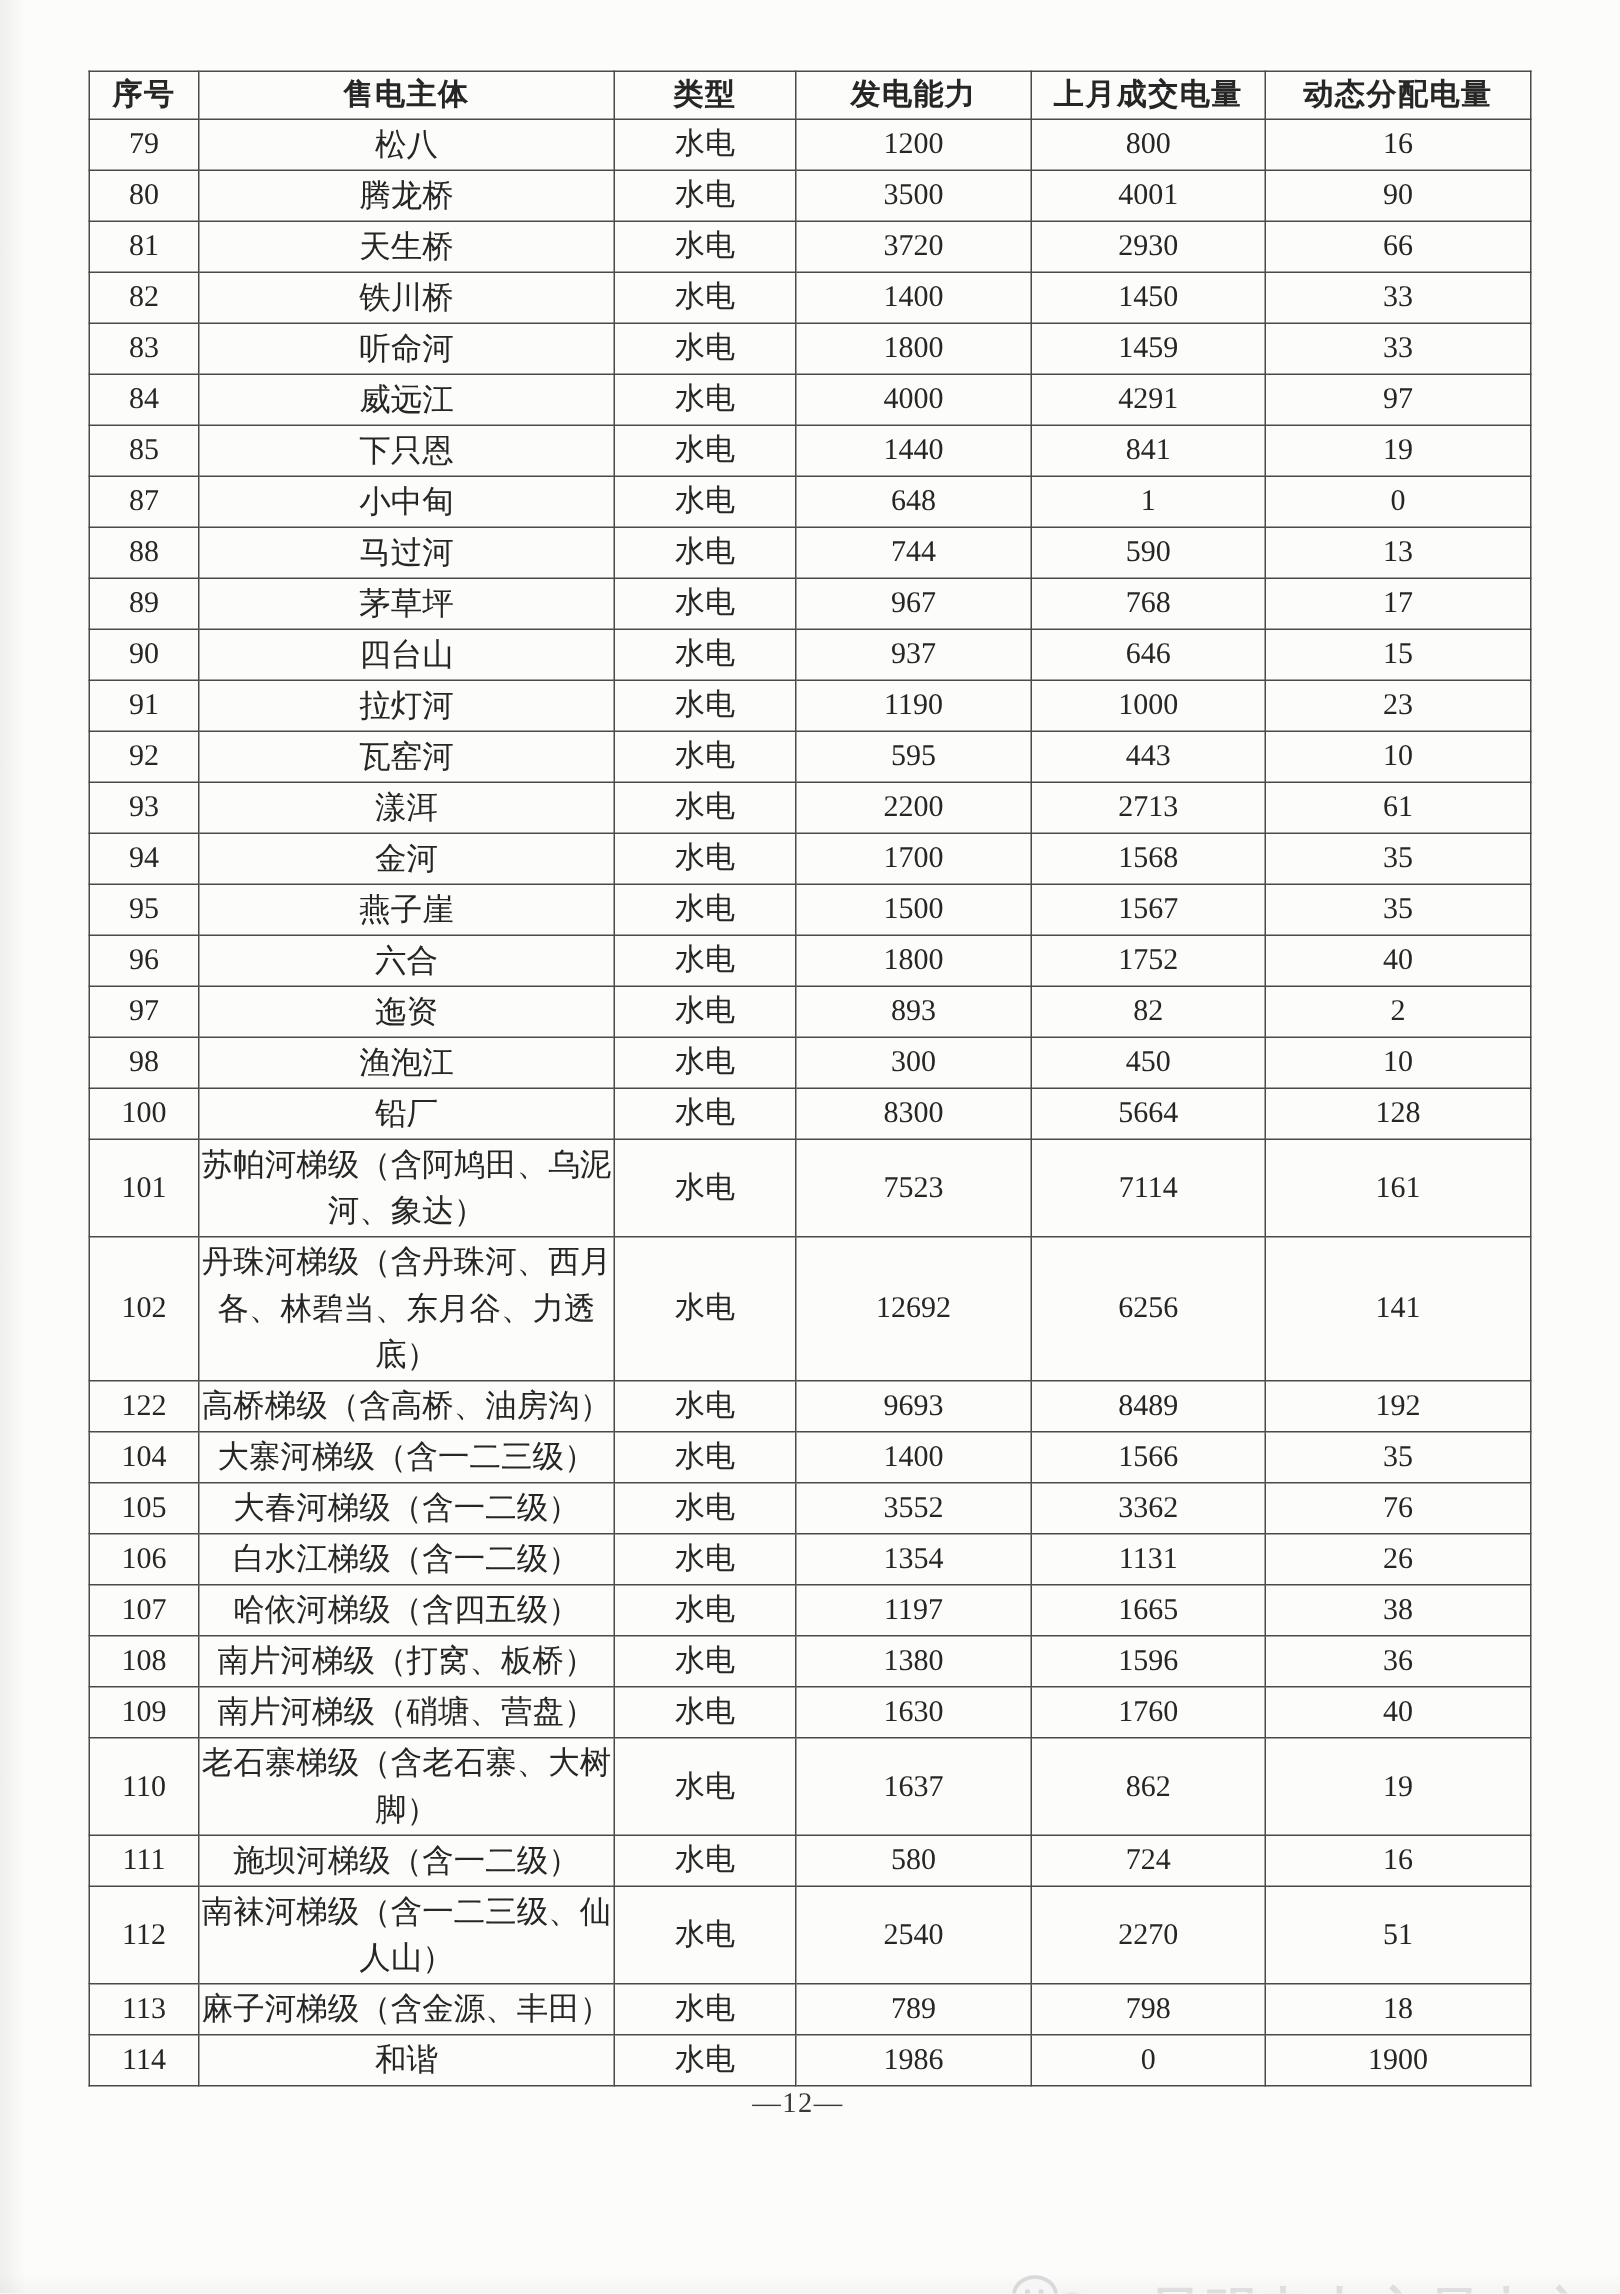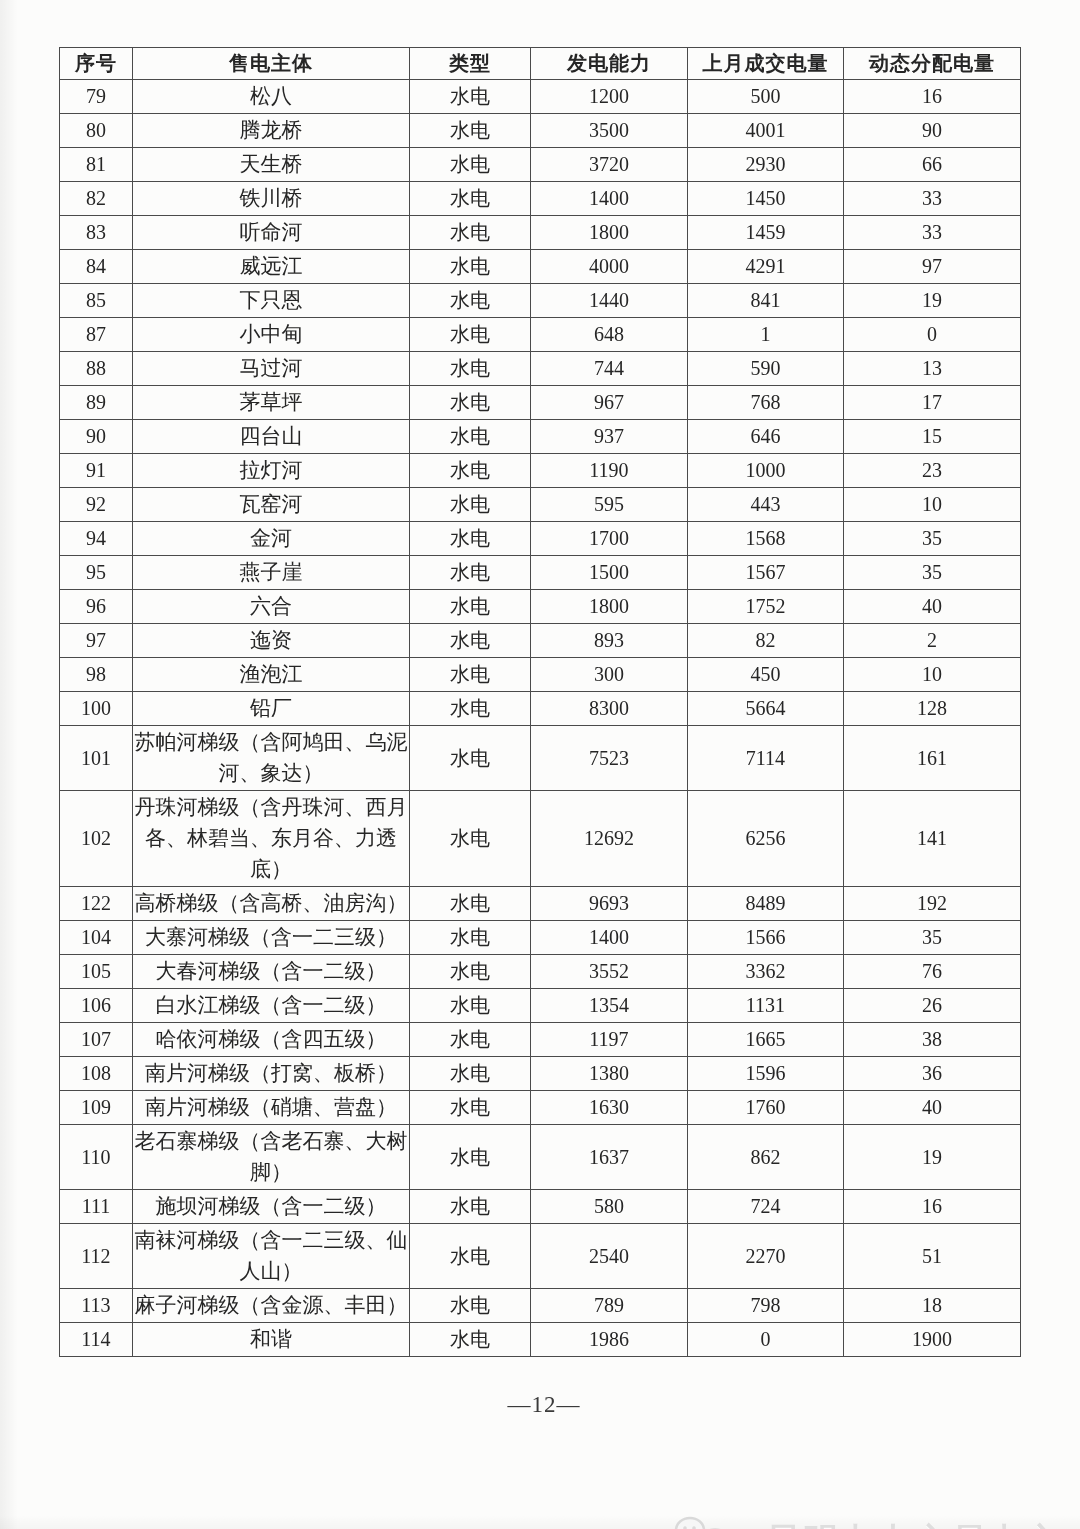--- a/index.html
+++ b/index.html
@@ -50,24 +50,24 @@
   .main-table td.name-cell {
     font-size: 21px;
     line-height: 31px;
     padding: 1px;
     letter-spacing: 0;
     margin-top: 42px;
   }
   .page-number {
     position: absolute;
     top: 1392px;
-    left: 16px;
+    left: 4px;
     width: 1056px;
     text-align: center;
-    font-size: 23px;
+    font-size: 19px;
     color: #3a3a3a;
     letter-spacing: 1px;
   }
   .watermark {
     position: absolute;
     top: 1512px;
     right: 18px;
     display: flex;
     align-items: center;
     gap: 24px;
@@ -108,21 +108,21 @@
         <th>上月成交电量</th>
         <th>动态分配电量</th>
       </tr>
     </thead>
     <tbody>
         <tr>
           <td>79</td>
           <td class="name-cell">松八</td>
           <td>水电</td>
           <td>1200</td>
-          <td>500</td>
+          <td>800</td>
           <td>16</td>
         </tr>
         <tr>
           <td>80</td>
           <td class="name-cell">腾龙桥</td>
           <td>水电</td>
           <td>3500</td>
           <td>4001</td>
           <td>90</td>
         </tr>
@@ -206,20 +206,28 @@
           <td>1000</td>
           <td>23</td>
         </tr>
         <tr>
           <td>92</td>
           <td class="name-cell">瓦窑河</td>
           <td>水电</td>
           <td>595</td>
           <td>443</td>
           <td>10</td>
+        </tr>
+        <tr>
+          <td>93</td>
+          <td class="name-cell">漾洱</td>
+          <td>水电</td>
+          <td>2200</td>
+          <td>2713</td>
+          <td>61</td>
         </tr>
         <tr>
           <td>94</td>
           <td class="name-cell">金河</td>
           <td>水电</td>
           <td>1700</td>
           <td>1568</td>
           <td>35</td>
         </tr>
         <tr>

